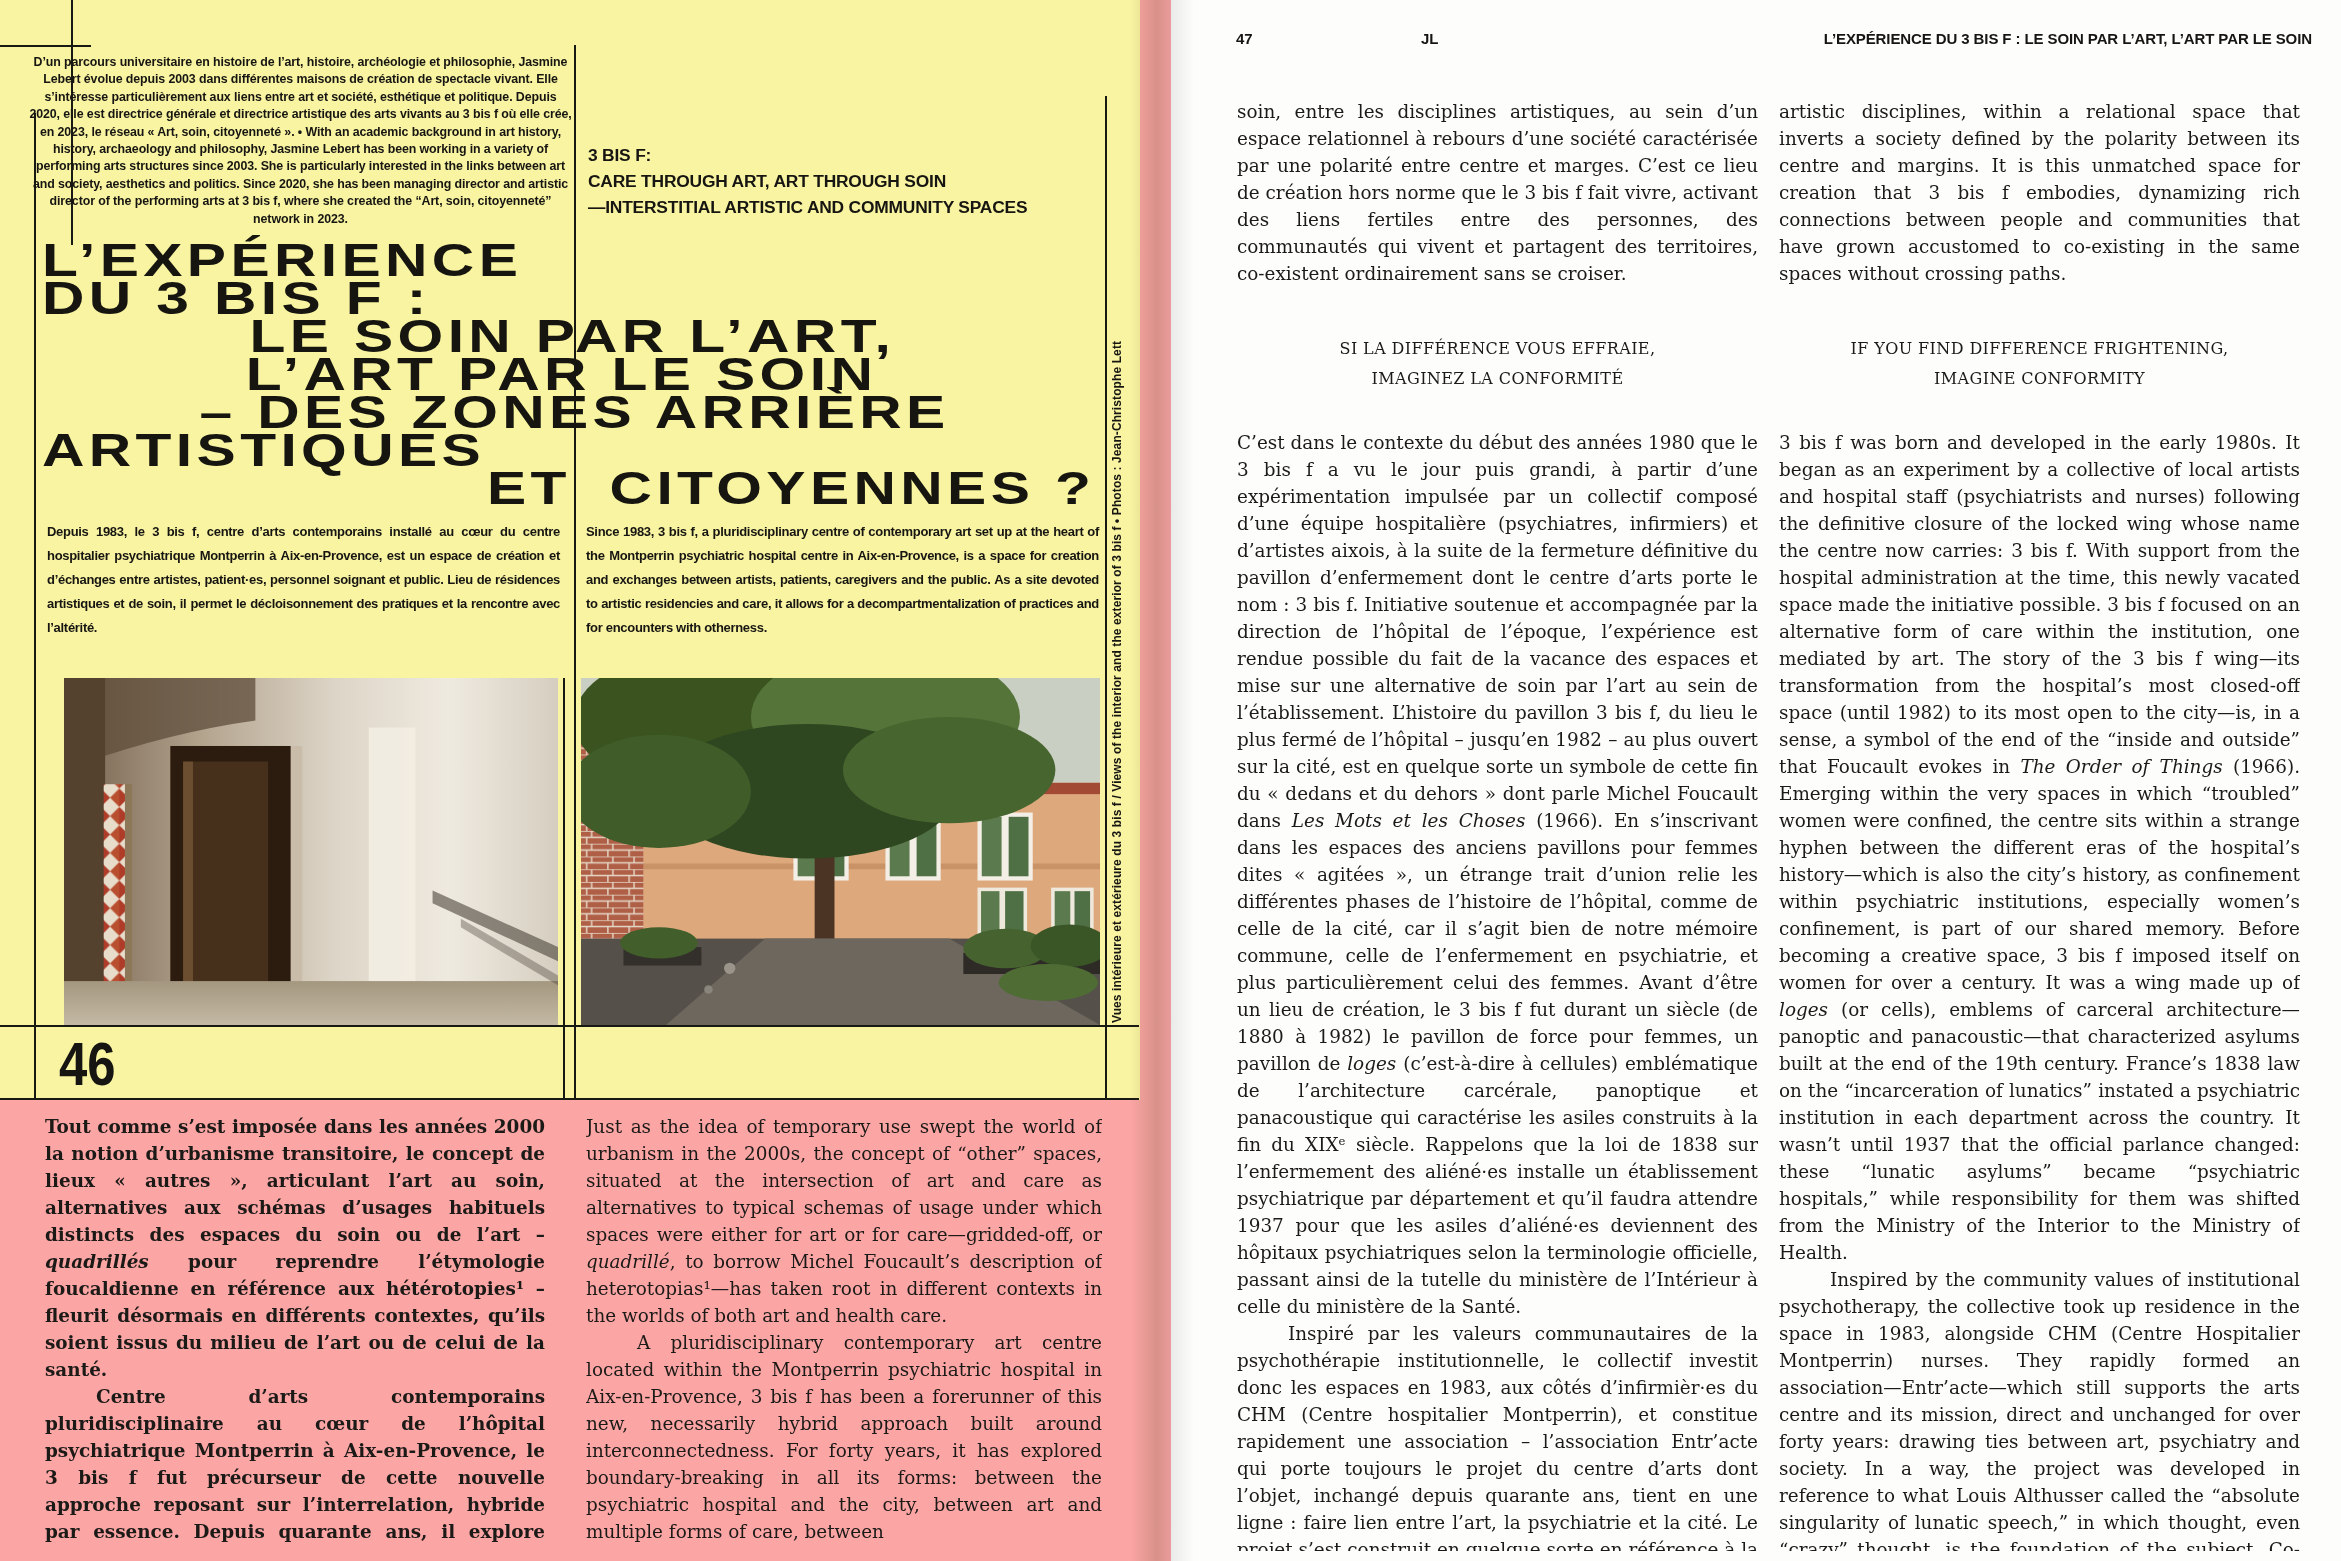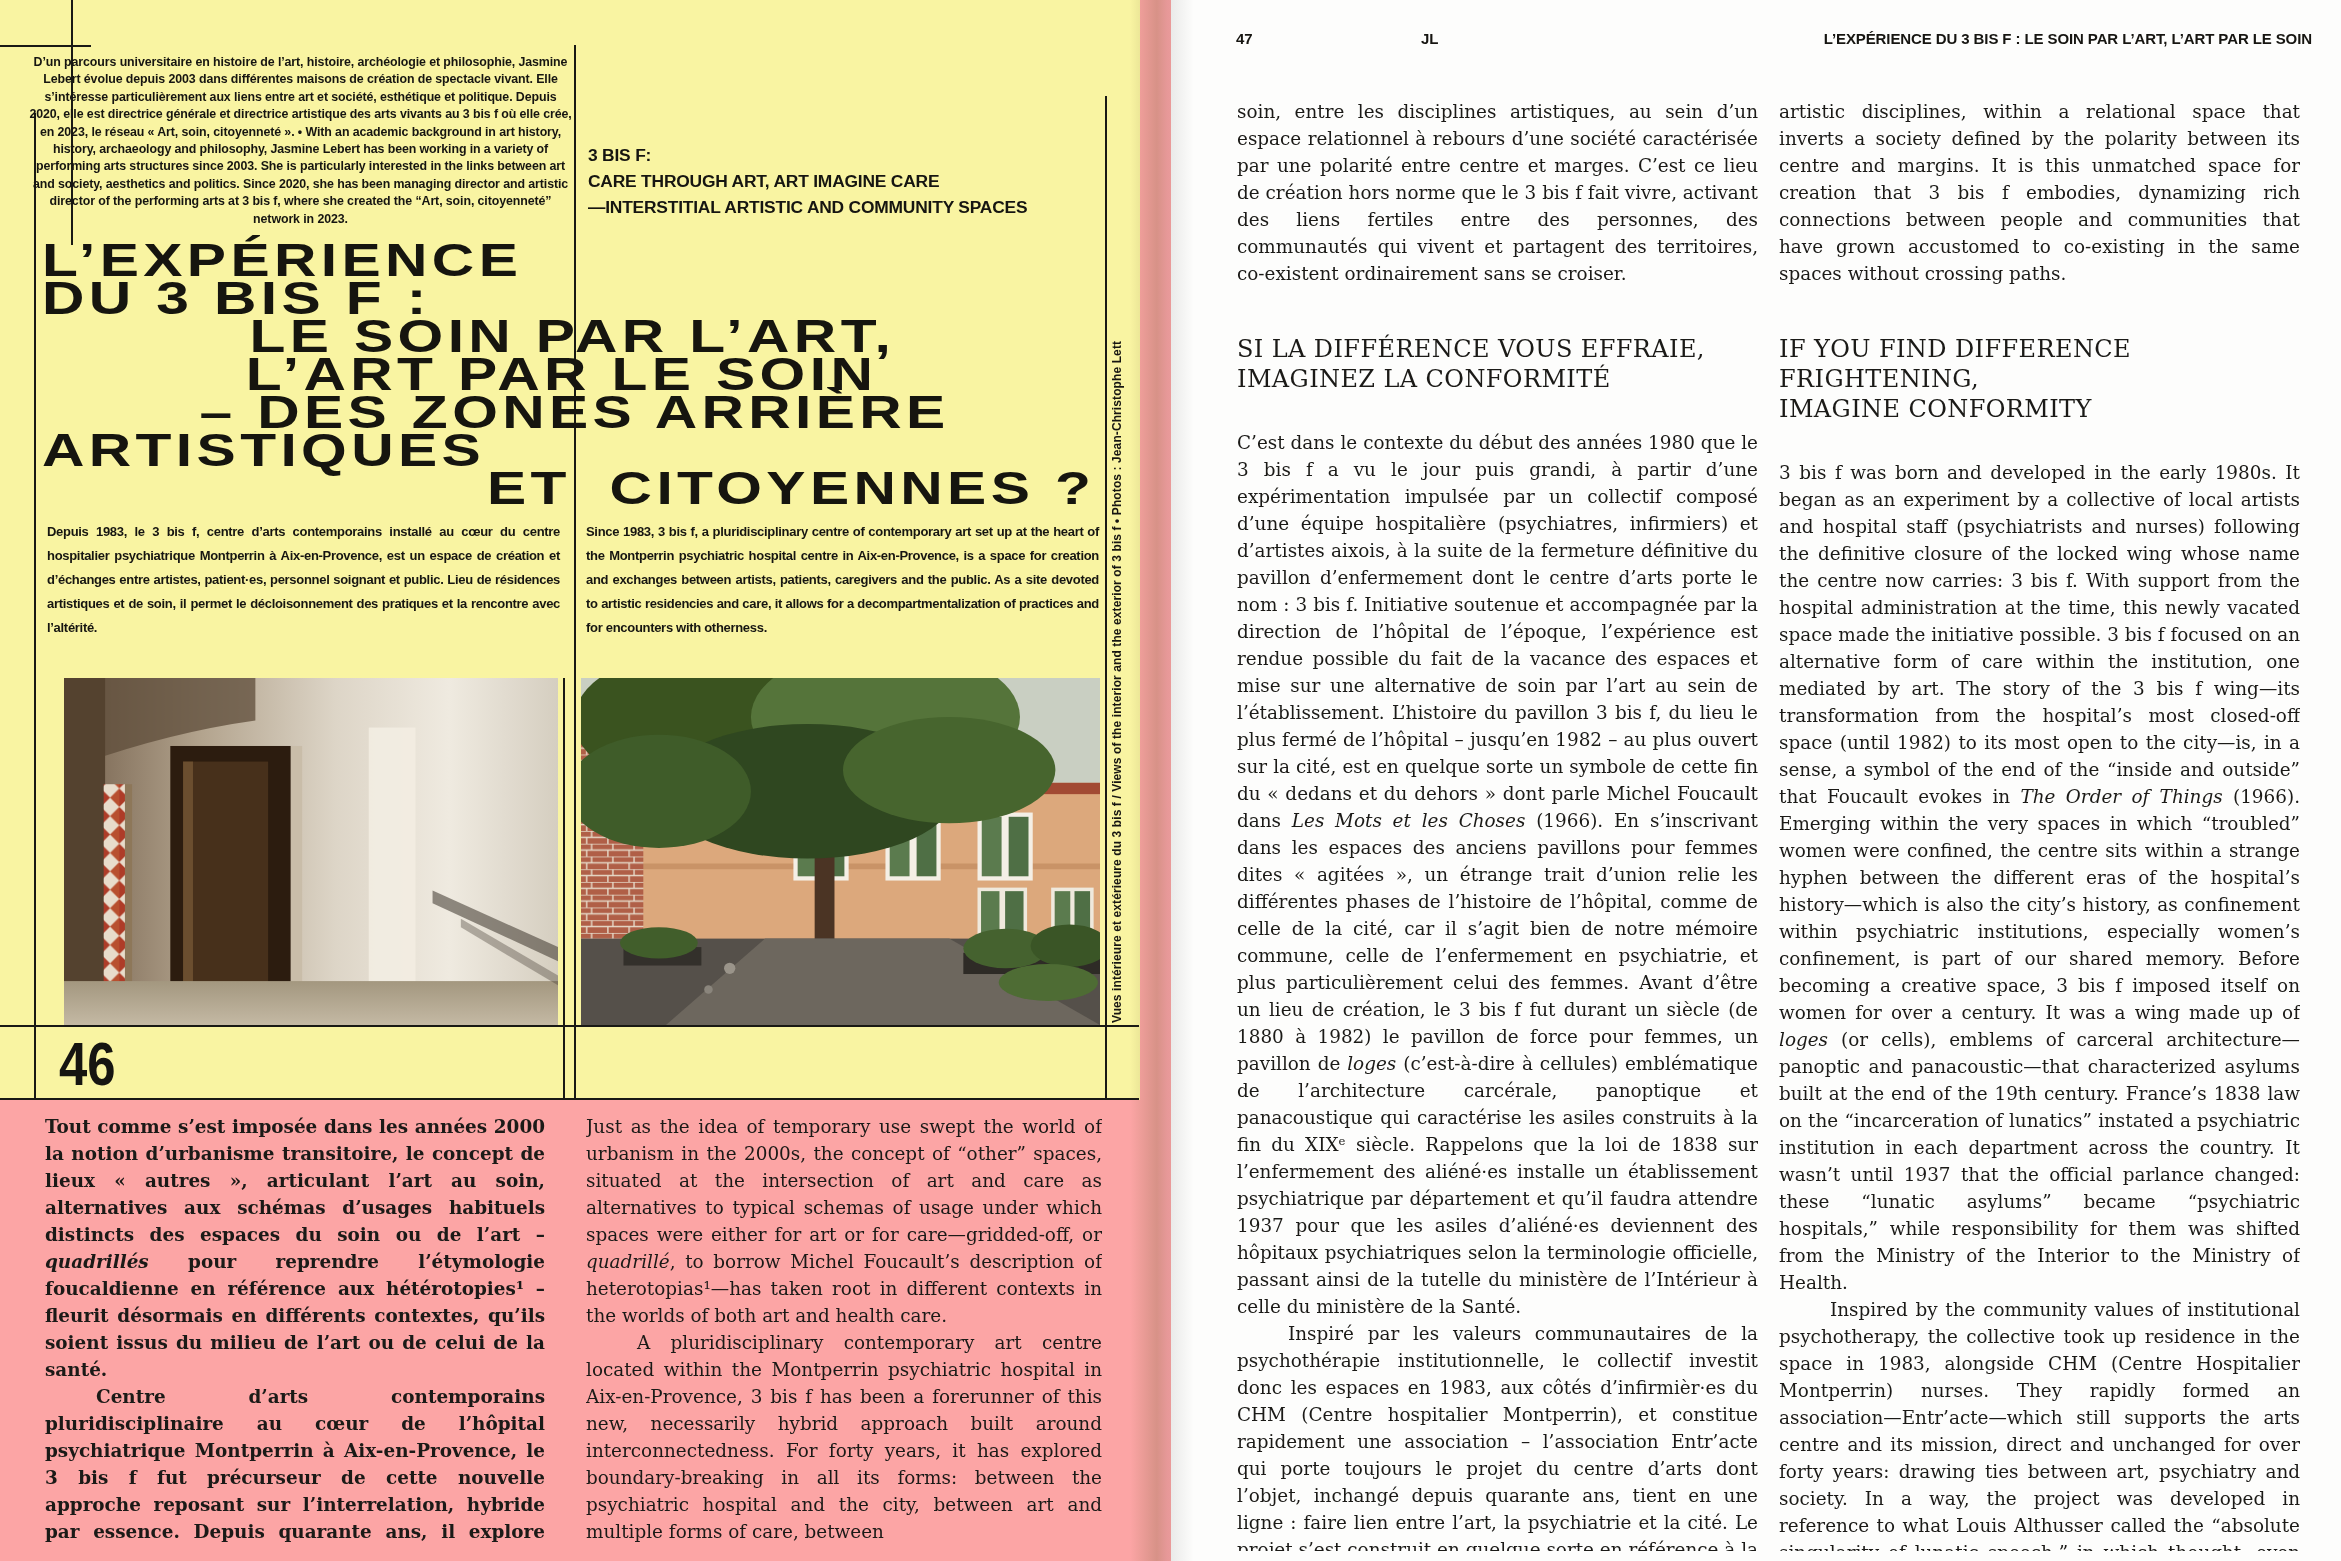--- a/index.html
+++ b/index.html
@@ -47,21 +47,21 @@
     transform-origin:0 0;transform:rotate(-90deg);
     font-size:12px;font-weight:bold;white-space:nowrap;letter-spacing:0.1px;}
   
   #folio-left{left:59px;top:1033px;font-weight:bold;font-size:62px;line-height:62px;
     transform:scaleX(0.82);transform-origin:0 0;letter-spacing:0;}
   
   .serif-col{font-family:"DejaVu Serif","Liberation Serif",serif;font-size:18.4px;line-height:27px;
     text-align:justify;overflow:hidden;color:#1b1a17;}
   .serif-col p{margin:0;}
   .serif-col p.indent{text-indent:51px;}
-  .crosshead{text-align:left;font-size:24px;letter-spacing:0.4px;line-height:30px;
+  .crosshead{text-align:center;font-size:16px;letter-spacing:0.4px;line-height:30px;
     margin:47px 0 35px 0;text-indent:0;}
   #col-fr-left{left:45px;top:1113px;width:500px;height:436px;font-weight:bold;}
   #col-en-left{left:586px;top:1113px;width:516px;height:436px;}
   #col-fr-right{left:1237px;top:98px;width:521px;height:1453px;}
   #col-en-right{left:1779px;top:98px;width:521px;height:1453px;}
   
   .runhead{top:30px;font-weight:bold;font-size:15px;letter-spacing:-0.1px;}
   #rp-pagenum{left:1236px;}
   #rp-initials{left:1421px;}
   #rp-runtitle{right:30px;text-align:right;}
@@ -78,21 +78,21 @@
   <div class="abs rule" style="left:563px;top:678px;width:2.1px;height:421px;"></div>
   <div class="abs rule" style="left:1105px;top:96px;width:2.1px;height:1004px;"></div>
   <div class="abs rule" style="left:0;top:45px;width:91px;height:2.1px;"></div>
   <div class="abs rule" style="left:0;top:1025px;width:1139px;height:2.1px;"></div>
   <div class="abs rule" style="left:0;top:1098px;width:1139px;height:2.1px;"></div>
 
   <div class="abs" id="bio">D’un parcours universitaire en histoire de l’art, histoire, archéologie et philosophie, Jasmine Lebert évolue depuis 2003 dans différentes maisons de création de spectacle vivant. Elle s’intéresse particulièrement aux liens entre art et société, esthétique et politique. Depuis 2020, elle est directrice générale et directrice artistique des arts vivants au 3 bis f où elle crée, en 2023, le réseau « Art, soin, citoyenneté ». • With an academic background in art history, history, archaeology and philosophy, Jasmine Lebert has been working in a variety of performing arts structures since 2003. She is particularly interested in the links between art and society, aesthetics and politics. Since 2020, she has been managing director and artistic director of the performing arts at 3 bis f, where she created the “Art, soin, citoyenneté” network in 2023.</div>
 
   <div class="abs" id="kicker">
     <div>3 BIS F:</div>
-    <div>CARE THROUGH ART, ART IMAGINE CARE</div>
+    <div>CARE THROUGH ART, ART THROUGH SOIN</div>
     <div>—INTERSTITIAL ARTISTIC AND COMMUNITY SPACES</div>
   </div>
 
   <div class="abs" id="big-title">
     <div class="t1">L’EXPÉRIENCE</div>
     <div class="t2">DU 3 BIS F :</div>
     <div class="t3">LE SOIN PAR L’ART,</div>
     <div class="t4">L’ART PAR LE SOIN</div>
     <div class="t5">– DES ZONES ARRIÈRE</div>
     <div class="t6">ARTISTIQUES</div>

